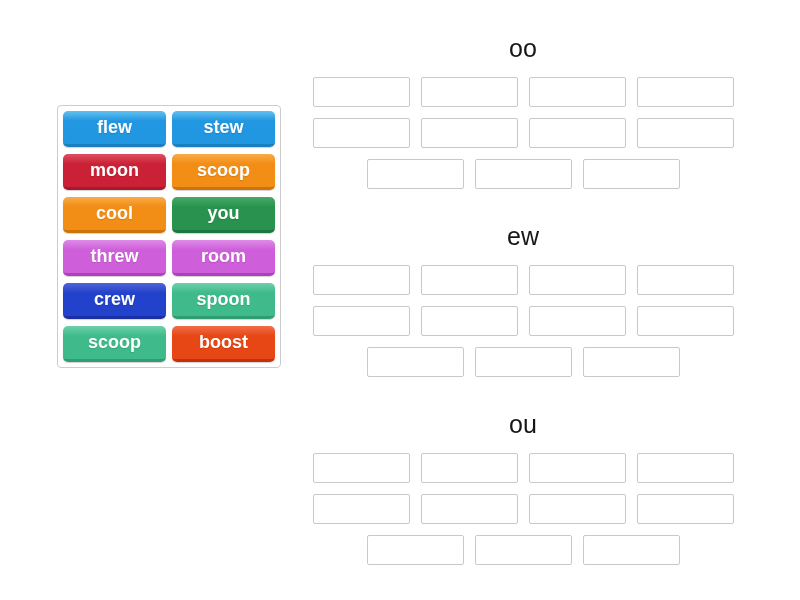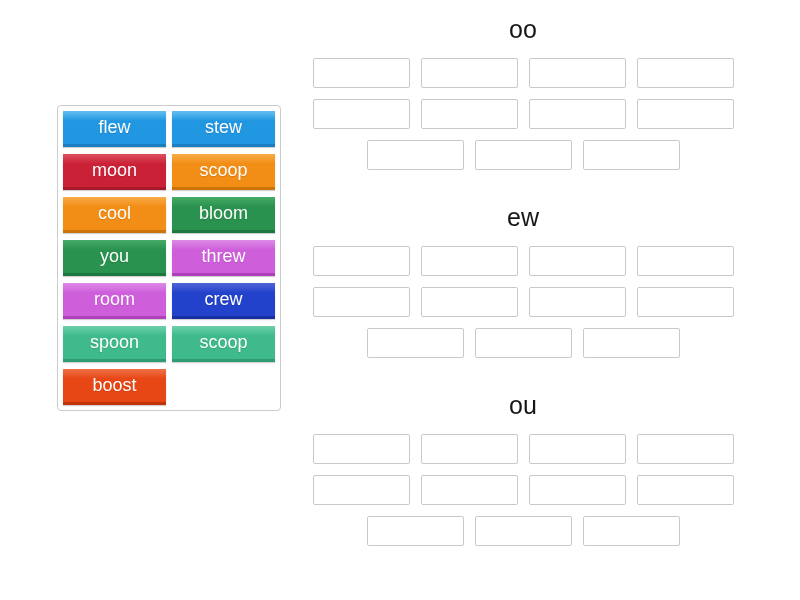--- a/index.html
+++ b/index.html
@@ -28,42 +28,42 @@
     border-radius: 4px;
     padding: 5px;
     display: grid;
     grid-template-columns: repeat(2, 103px);
     column-gap: 6px;
     row-gap: 7px;
   }
   .tile {
     height: 36px;
     box-sizing: border-box;
-    border-radius: 0;
+    border-radius: 5px;
     border-bottom: 3px solid var(--dark);
     background: linear-gradient(to bottom, var(--light) 0%, var(--base) 30%, var(--base) 100%);
     box-shadow: 0 1px 1px rgba(0,0,0,0.18);
     color: #ffffff;
     font-size: 18px;
-    font-weight: normal;
+    font-weight: bold;
     display: flex;
     align-items: center;
     justify-content: center;
     cursor: grab;
     user-select: none;
     text-shadow: 0 1px 1px rgba(0,0,0,0.12);
   }
 
   
   .board {
     position: absolute;
     left: 300px;
     top: 0;
     width: 446px;
-    padding-top: 14px;
+    padding-top: 33px;
     display: flex;
     flex-direction: column;
     align-items: center;
   }
   .group {
     width: 100%;
     margin-bottom: 32px;
   }
   .group-title {
     margin: 0 0 14px 0;
@@ -95,21 +95,20 @@
 <body>
 
 <div id="stage">
 
   <div class="word-bank" id="word-bank">
       <div class="tile" style="--light: #62c0f0; --base: #2196e1; --dark: #1b7ec0;">flew</div>
       <div class="tile" style="--light: #62c0f0; --base: #2196e1; --dark: #1b7ec0;">stew</div>
       <div class="tile" style="--light: #dd4f60; --base: #cb2137; --dark: #a8182b;">moon</div>
       <div class="tile" style="--light: #f8ab48; --base: #f28d15; --dark: #cc730a;">scoop</div>
       <div class="tile" style="--light: #f8ab48; --base: #f28d15; --dark: #cc730a;">cool</div>
-      <div class="tile" style="--light: #46ab66; --base: #28924e; --dark: #1d7740;">bloom</div>
       <div class="tile" style="--light: #46ab66; --base: #28924e; --dark: #1d7740;">you</div>
       <div class="tile" style="--light: #de8ae8; --base: #ce5eda; --dark: #b03fbc;">threw</div>
       <div class="tile" style="--light: #de8ae8; --base: #ce5eda; --dark: #b03fbc;">room</div>
       <div class="tile" style="--light: #5064d8; --base: #2342cb; --dark: #1a2fa4;">crew</div>
       <div class="tile" style="--light: #6fd0aa; --base: #3eba8b; --dark: #2f9c73;">spoon</div>
       <div class="tile" style="--light: #6fd0aa; --base: #3eba8b; --dark: #2f9c73;">scoop</div>
       <div class="tile" style="--light: #f07048; --base: #e74615; --dark: #c23407;">boost</div>
     </div>
 
   <div class="board">

